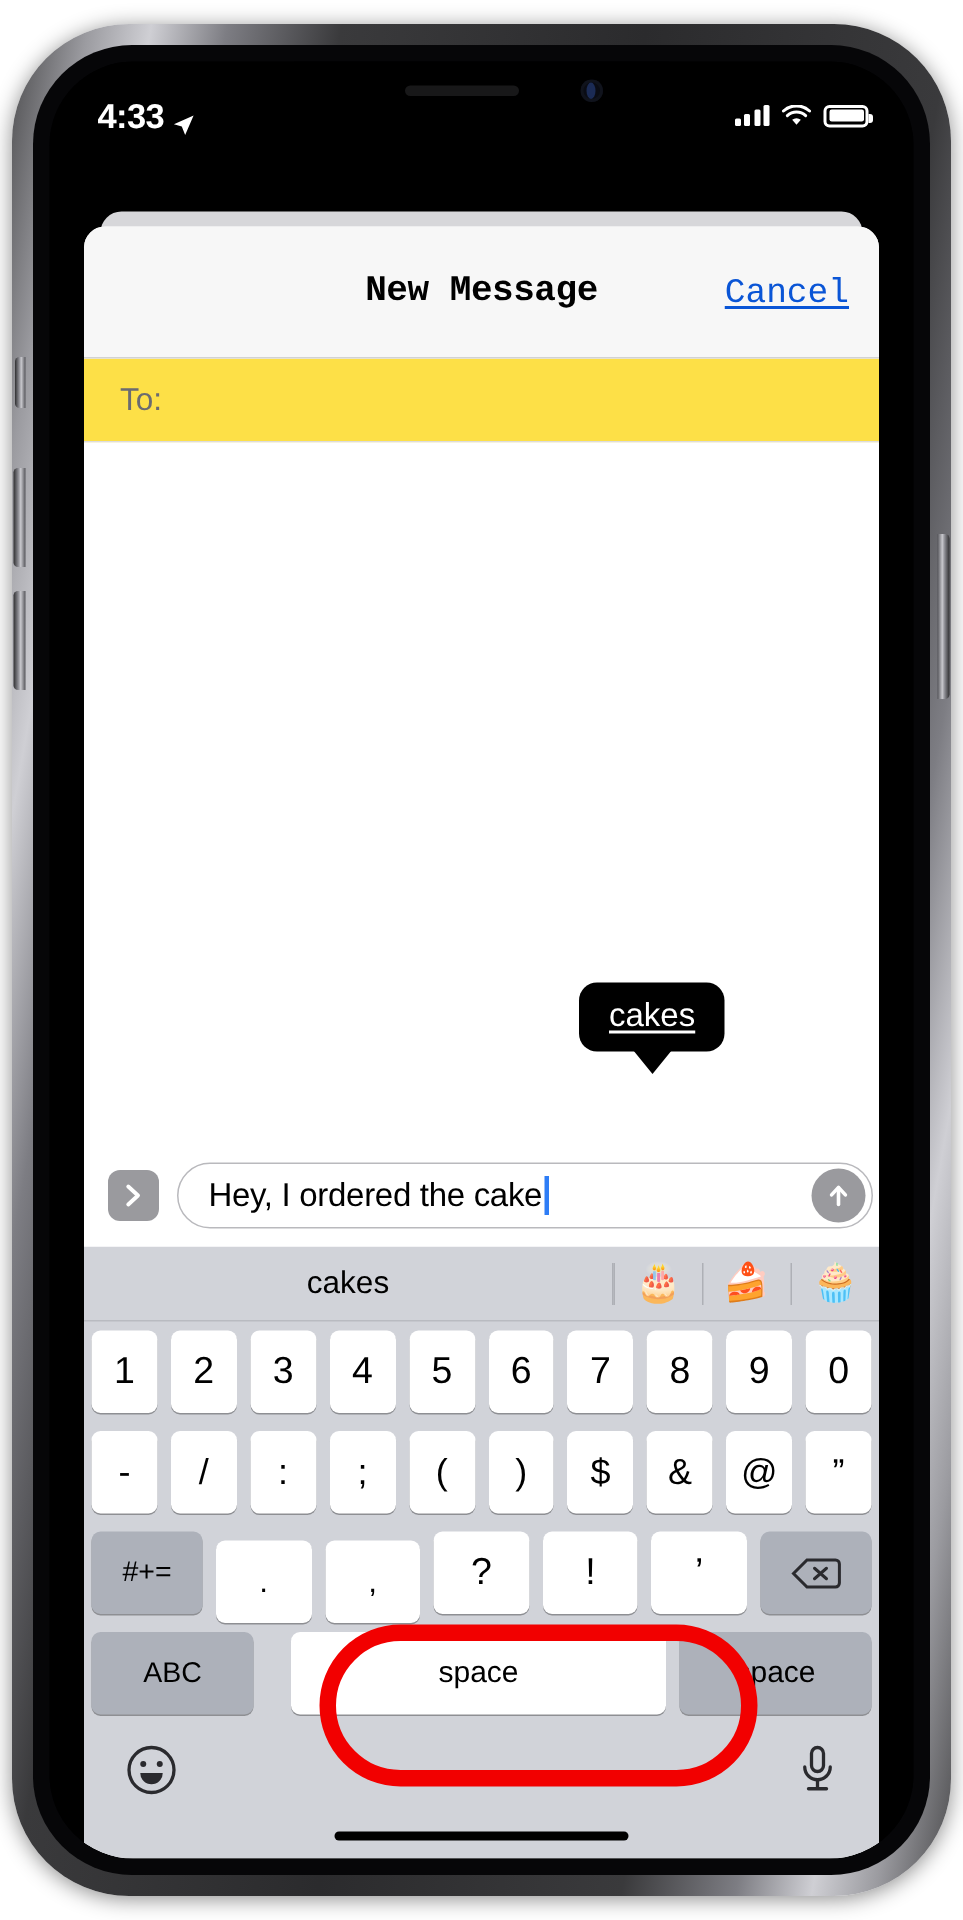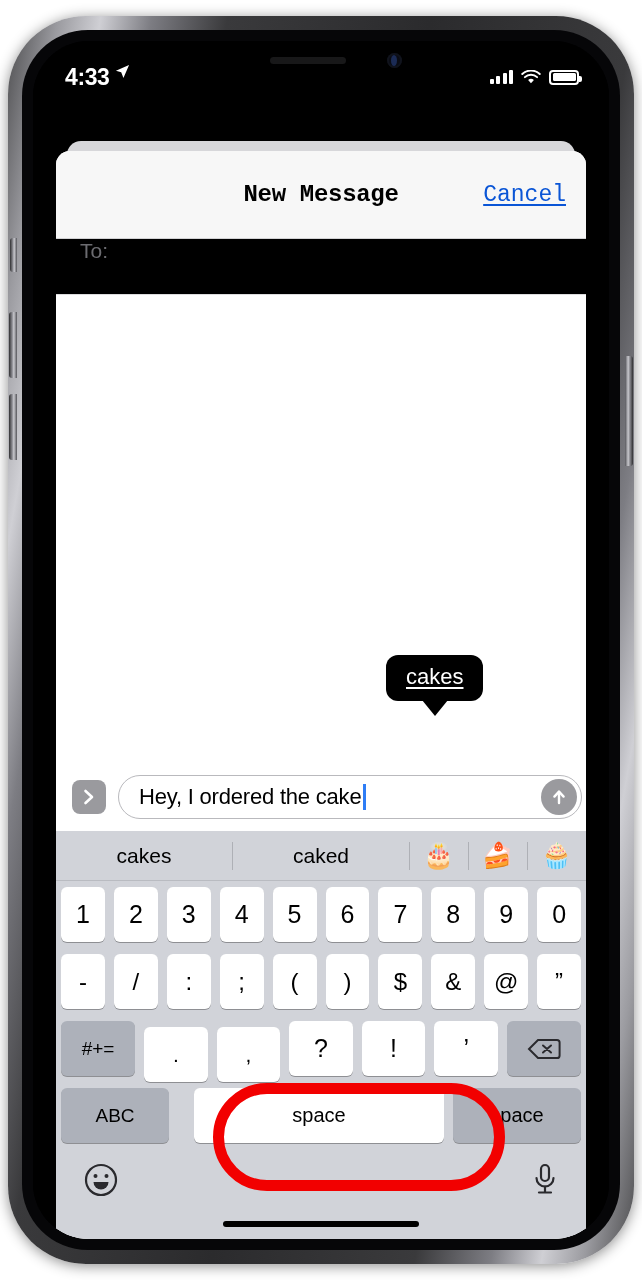--- a/index.html
+++ b/index.html
@@ -66,21 +66,21 @@
     border-radius: 50%; background: #1b2b55;
   }
 
   
   #status-bar {
     position: absolute; left: 0; top: 0; width: 100%; height: 58px;
     z-index: 35; color: #fff;
     display: flex; align-items: center; justify-content: space-between;
     padding: 14px 30px 0 32px;
   }
-  #status-left { display: flex; align-items: flex-start; gap: 6px; }
+  #status-left { display: flex; align-items: flex-end; gap: 6px; }
   #clock { font-size: 23px; font-weight: 600; letter-spacing: -.4px; }
   #location-arrow { width: 15px; height: 15px; display:block; }
   #status-right { display: flex; align-items: center; gap: 8px; }
   #signal-bars { display: flex; align-items: flex-end; gap: 2.5px; height: 14px; }
   #signal-bars i { width: 4px; background: #fff; border-radius: 1px; display:block; }
   #signal-bars i:nth-child(1){height:5px}
   #signal-bars i:nth-child(2){height:8px}
   #signal-bars i:nth-child(3){height:11px}
   #signal-bars i:nth-child(4){height:14px}
   #battery {
@@ -115,22 +115,22 @@
   }
   #nav-title { font-size: 24px; font-weight: 700; color: #000; letter-spacing: -.3px; }
   #cancel-button {
     position: absolute; right: 20px; top: 50%; transform: translateY(-50%);
     font-size: 23px; color: #0a55d6; text-decoration: underline;
     text-underline-offset: 3px; cursor: pointer;
   }
 
   
   #to-row {
-    height: 56px; flex: none; background: #000000;
-    display: flex; padding: 0 24px;
+    height: 56px; flex: none; background: #fde047;
+    display: flex; align-items: center; padding: 0 24px;
     border-bottom: 1px solid #dcdcde;
   }
   #to-label { font-size: 21px; color: #6b6b70; }
 
   
   #message-body { flex: 1; background: #fff; position: relative; }
 
   
   #autocorrect-tooltip {
     position: absolute; left: 330px; bottom: 68px;
@@ -306,21 +306,20 @@
               </svg>
             </div>
           </div>
         </div>
 
         <div id="keyboard">
 
           <div id="predictive-bar">
             <div class="predict-word">cakes</div>
             <div class="pdiv"></div>
-            <div class="predict-word">caked</div>
             <div class="pdiv"></div>
             <div class="predict-emoji">🎂</div>
             <div class="pdiv"></div>
             <div class="predict-emoji">🍰</div>
             <div class="pdiv"></div>
             <div class="predict-emoji">🧁</div>
           </div>
 
           <div class="key-row">
             <div class="key k-num">1</div>

